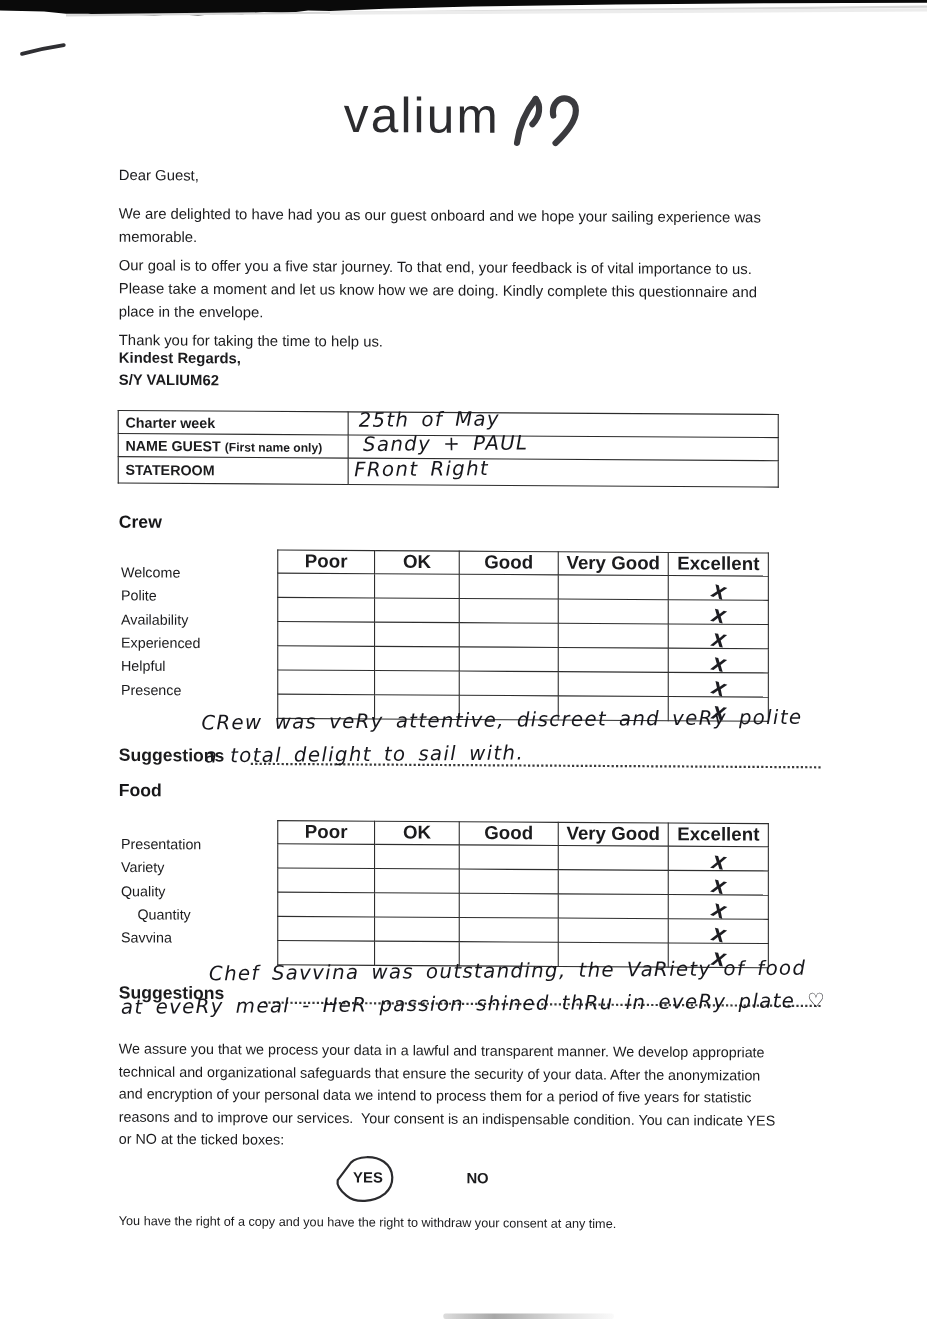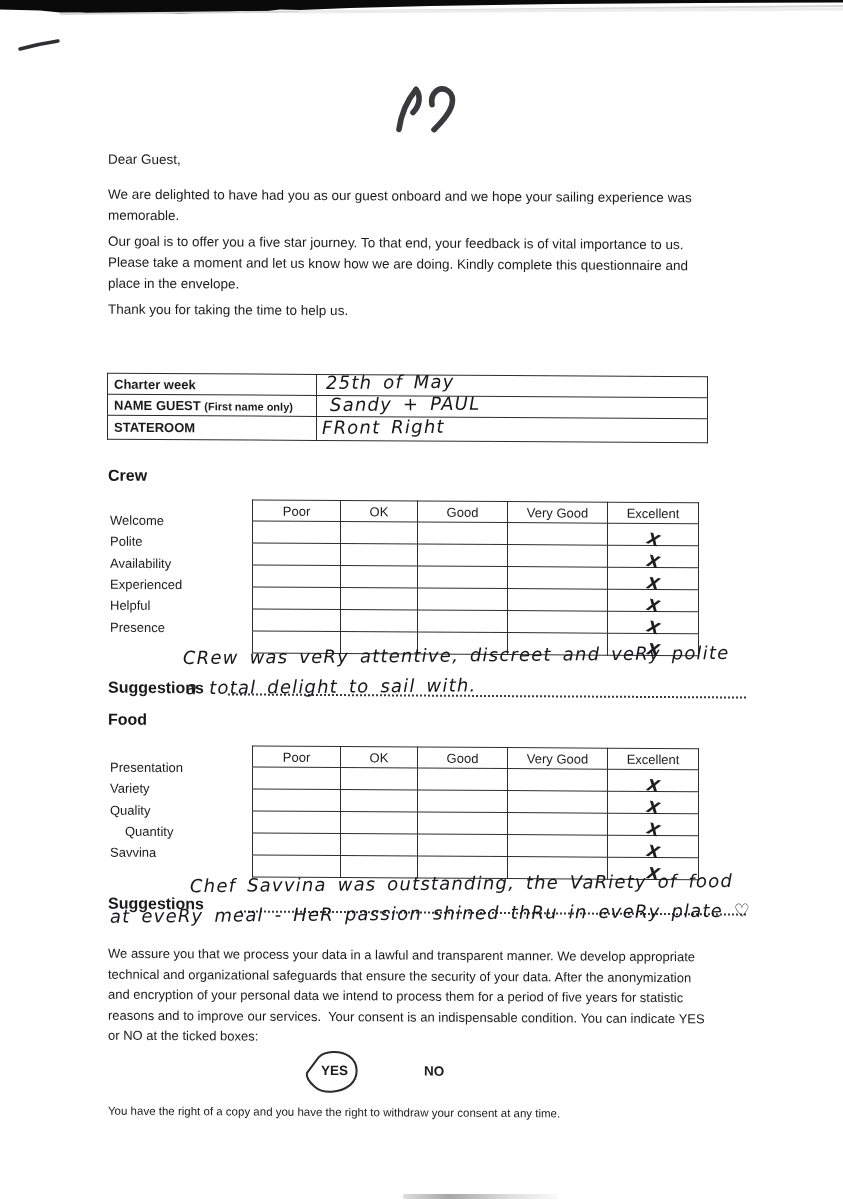--- a/index.html
+++ b/index.html
@@ -47,21 +47,21 @@
   }
 
   
   .sec-heading{font-size:16px;font-weight:700;color:#161618;}
   .crit-label{font-size:13px;}
   .sugg-label{font-size:16px;font-weight:700;}
 
   
   .rating-table{border-collapse:collapse;table-layout:fixed;}
   .rating-table th,.rating-table td{border:1.5px solid #2e2e2e;padding:0;}
-  .rating-table th{font-size:13px;font-weight:400;height:20px;text-align:center;}
+  .rating-table th{font-size:17px;font-weight:700;height:20px;text-align:center;}
   .rating-table td{height:21px;text-align:center;}
   .xmark{
     display:inline-block;position:relative;top:5px;
     font-family:"DejaVu Sans",sans-serif;font-size:16px;font-weight:600;color:#1d1d22;
     transform:rotate(12deg) skewX(-9deg);line-height:10px;
   }
   .xa{transform:rotate(18deg) skewX(-6deg);}
   .xb{transform:rotate(8deg) skewX(-12deg);}
 
   .dotline{border-top:2px dotted #3a3a3a;height:0;}
@@ -91,36 +91,41 @@
   </svg>
   <svg class="abs artifact" style="left:14px;top:36px;" width="52" height="20" viewBox="0 0 52 20">
     <path d="M6 13 Q24 8 44 5" stroke="#2f2f33" stroke-width="3.4" fill="none" stroke-linecap="round"></path>
   </svg>
   <div class="abs artifact bottom-smudge"></div>
 
   <div class="skew">
 
     <div class="abs logo">
       <span class="logo-inner">
+        <span class="logo-text">valium</span>
         <svg class="logo-suffix" width="72" height="52" viewBox="0 0 72 52">
           <path d="M28 5 C20 15 13 30 11 45" stroke="#3a3a3e" stroke-width="5.6" fill="none" stroke-linecap="round"></path>
           <path d="M28 5 C33 11 32 21 25 28" stroke="#3a3a3e" stroke-width="5.6" fill="none" stroke-linecap="round"></path>
           <path d="M44 20 C42 9 50 2 58 5 C67 9 66 20 59 30 C55 36 50 41 46 45" stroke="#3a3a3e" stroke-width="5.6" fill="none" stroke-linecap="round"></path>
         </svg>
       </span>
     </div>
 
     <div class="abs salutation letter-line line">Dear Guest,</div>
     <div class="abs letter-body">
       <div class="letter-line line lp1">We are delighted to have had you as our guest onboard and we hope your sailing experience was</div>
       <div class="letter-line line">memorable.</div>
       <div class="letter-line line lgap">Our goal is to offer you a five star journey. To that end, your feedback is of vital importance to us.</div>
       <div class="letter-line line">Please take a moment and let us know how we are doing. Kindly complete this questionnaire and</div>
       <div class="letter-line line">place in the envelope.</div>
       <div class="letter-line line lgap">Thank you for taking the time to help us.</div>
+    </div>
+    <div class="abs closing">
+      <div class="letter-line line">Kindest Regards,</div>
+      <div class="letter-line line">S/Y VALIUM62</div>
     </div>
 
     <table class="abs info-table">
       <tbody>
           <tr class="ir1">
         <td class="lbl"><span>Charter week</span></td>
         <td class="val"></td>
       </tr>
       <tr class="ir2">
         <td class="lbl"><span>NAME GUEST</span> <small>(First name only)</small></td>

